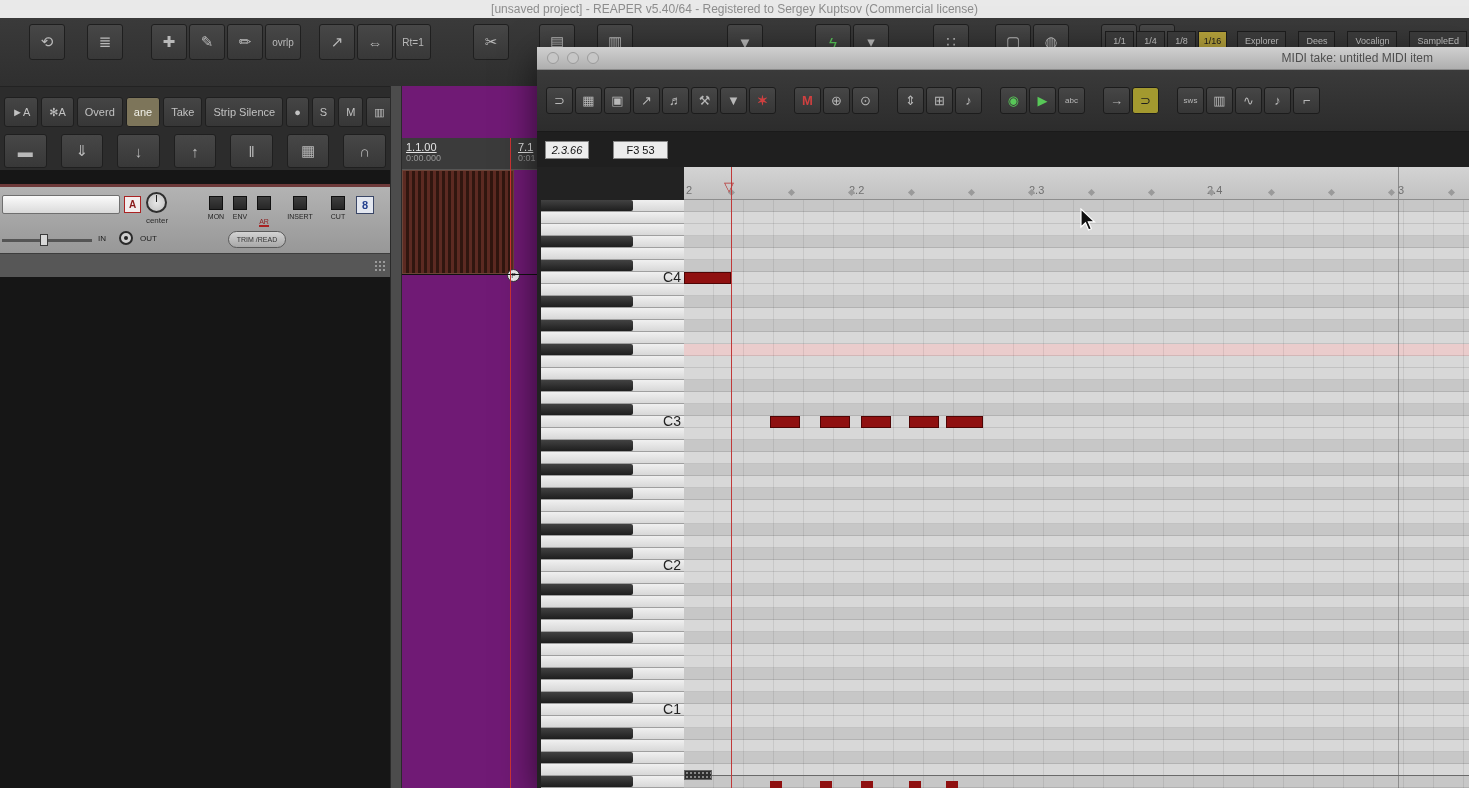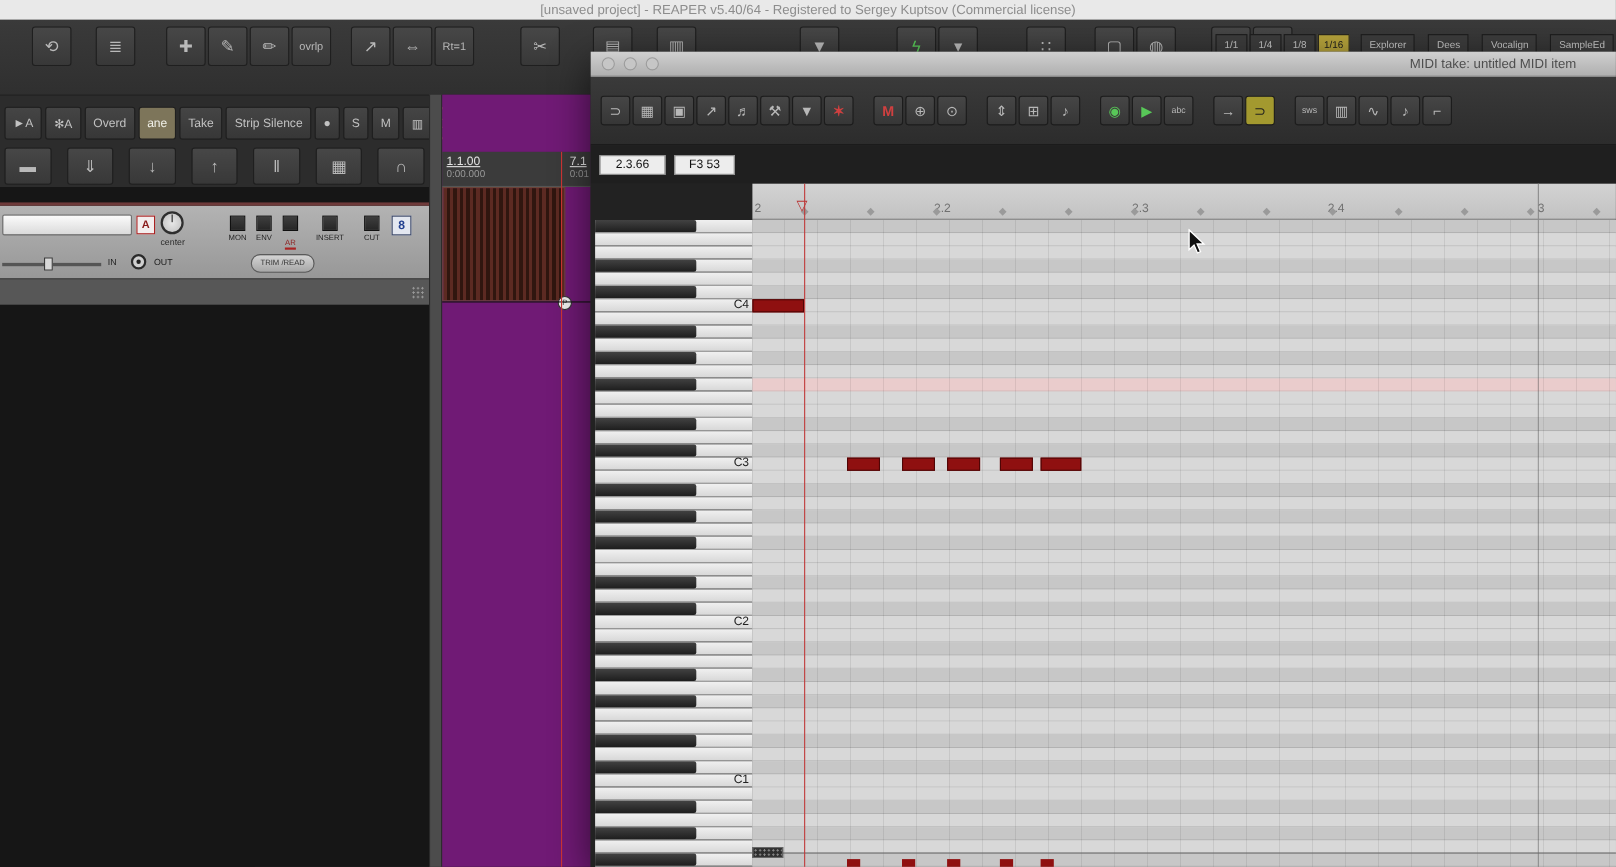--- a/index.html
+++ b/index.html
@@ -70,21 +70,21 @@
   .mbtn.green{color:#58c858;}
   .mbtn.small{font-size:8px;}
   .mbtn.active{background:#a3992f;color:#1e1e1e;}
   .midi-header{position:absolute;left:0;top:85px;width:100%;height:35px;background:#1f1f1f;}
   .readout{position:absolute;top:9px;height:18px;background:#ededed;border:1px solid #888;color:#111;font-size:11px;display:flex;align-items:center;justify-content:center;box-sizing:border-box;}
   
   .midi-content{position:absolute;left:0;top:120px;width:932px;height:621px;background:#222;}
   .piano-keys{position:absolute;left:4px;top:33px;width:143px;height:588px;background:#2a2a2a;}
   .key-row{position:relative;height:12px;background:linear-gradient(#f0f0f0,#d8d8d8);border-bottom:1px solid #9f9f9f;box-sizing:border-box;}
   .bk{position:absolute;left:0;top:0;width:92px;height:11px;background:linear-gradient(#424242,#1e1e1e);border-radius:0 2px 2px 0;}
-  .key-label{position:absolute;right:3px;top:0;font-size:11px;line-height:11px;color:#222;}
+  .key-label{position:absolute;right:3px;top:0;font-size:14px;line-height:11px;color:#222;}
   .grid{position:absolute;left:147px;top:0;width:785px;height:621px;}
   .midi-ruler{position:absolute;left:0;top:0;width:785px;height:33px;background:linear-gradient(#d3d3d3,#c2c2c2);border-bottom:1px solid #8e8e8e;box-sizing:border-box;}
   .ruler-label{position:absolute;bottom:3px;font-size:11px;color:#707070;}
   .tick-diamond{position:absolute;bottom:4px;width:5px;height:5px;background:#9a9a9a;transform:rotate(45deg);}
   .measure-line-ruler{position:absolute;left:714px;top:0;width:1px;height:33px;background:#8a8a8a;}
   .grid-rows{position:absolute;left:0;top:33px;width:785px;height:588px;background:#d8d8d8;}
   .grid-row{height:12px;background:#d8d8d8;border-bottom:1px solid rgba(0,0,0,0.10);box-sizing:border-box;}
   .grid-row.dark{background:#c7c7c7;}
   .grid-row.hl{background:#eacccc;}
   .vlines{position:absolute;left:0;top:33px;width:785px;height:588px;background:repeating-linear-gradient(90deg,transparent 0 29px,rgba(0,0,0,0.08) 29px 30px);pointer-events:none;}
@@ -289,21 +289,21 @@
       </div>
       <div class="mgroup">
         <div class="mbtn small">sws</div>
         <div class="mbtn">▥</div>
         <div class="mbtn">∿</div>
         <div class="mbtn">♪</div>
         <div class="mbtn">⌐</div>
       </div>
     </div>
   <div class="midi-header">
-    <div class="readout" style="left:8px;width:60px;">2.3.66</div>
+    <div class="readout" style="left:8px;width:44px;font-style:italic;">2.3.66</div>
     <div class="readout" style="left:76px;width:55px;">F3 53</div>
   </div>
   <div class="midi-content">
     <div class="piano-keys">
         <div class="key-row">
           <div class="bk"></div>
         </div>
         <div class="key-row"></div>
         <div class="key-row"></div>
         <div class="key-row">

